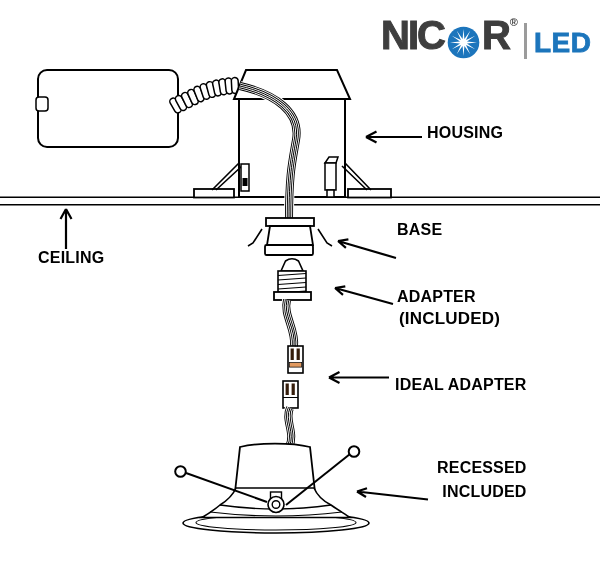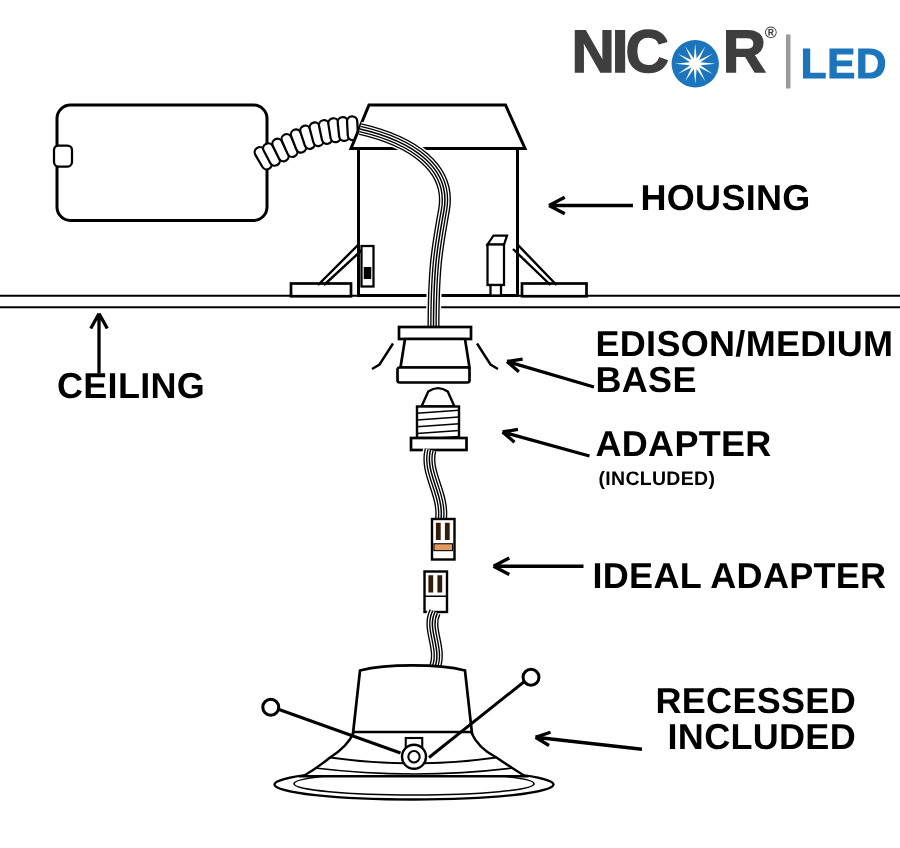--- a/index.html
+++ b/index.html
@@ -5,26 +5,26 @@
   html,body{margin:0;padding:0;background:#fff;}
   #stage{position:relative;width:600px;height:565px;background:#fff;overflow:hidden;
          font-family:"Liberation Sans",sans-serif;}
   #diagram{position:absolute;left:0;top:0;}
   .shp{fill:#fff;stroke:var(--line_black,#000);}
   .ln{fill:none;stroke:var(--line_black,#000);}
   .fil{fill:var(--line_black,#000);stroke:none;}
   .wb{fill:none;stroke:var(--line_black,#000);}
   .ww{fill:none;stroke:#fff;}
   .bnd{stroke:var(--line_black,#000);stroke-width:.7;}
-  .lbl{position:absolute;font-weight:700;font-size:24px;line-height:24px;
+  .lbl{position:absolute;font-weight:700;font-size:16px;line-height:24px;
        color:var(--label_black,#000);letter-spacing:.2px;white-space:nowrap;}
   #lbl-housing{left:427px;top:123px;line-height:20px;}
   #lbl-edison{left:397px;top:218px;}
   #lbl-socket{left:397px;top:287px;line-height:20px;}
-  #lbl-socket-note{left:399px;top:312px;font-size:13px;line-height:14px;letter-spacing:.2px;}
+  #lbl-socket-note{left:399px;top:312px;font-size:17px;line-height:14px;letter-spacing:.2px;}
   #lbl-adapter{left:395px;top:365px;line-height:20px;margin-top:10px;}
   #lbl-recessed{left:437px;top:456px;text-align:right;}
   #lbl-ceiling{left:38px;top:248px;line-height:20px;}
   #logo{position:absolute;left:381px;top:11px;height:48px;display:flex;align-items:flex-end;}
   .brand{font-weight:700;font-size:40px;color:var(--logo_gray,#3e3e3e);letter-spacing:-2px;
          -webkit-text-stroke:1px var(--logo_gray,#3e3e3e);line-height:48px;}
   #logo svg{margin:2px 2px 0 3px;display:block;}
   .disc{fill:var(--logo_blue,#1c75bc);}
   .reg{font-weight:700;font-size:11px;color:var(--logo_gray,#3e3e3e);align-self:flex-start;
        margin:5px 0 0 1px;-webkit-text-stroke:0;letter-spacing:0;}
@@ -168,21 +168,20 @@
       <polygon fill="#ffffff" points="30,16.5 19.98,17.43 28.19,23.25 19.05,19.05 23.25,28.19 17.43,19.98 16.5,30 15.57,19.98 9.75,28.19 13.95,19.05 4.81,23.25 13.02,17.43 3,16.5 13.02,15.57 4.81,9.75 13.95,13.95 9.75,4.81 15.57,13.02 16.5,3 17.43,13.02 23.25,4.81 19.05,13.95 28.19,9.75 19.98,15.57"></polygon>
     </svg>
     <span class="brand">R</span>
     <span class="reg">®</span>
     <span class="bar"></span>
     <span class="led">LED</span>
   </div>
 
   <div class="lbl" id="lbl-housing">HOUSING</div>
   <div class="lbl" id="lbl-edison">
-    <div>EDISON/MEDIUM</div>
     <div>BASE</div>
   </div>
   <div class="lbl" id="lbl-socket">ADAPTER</div>
   <div class="lbl" id="lbl-socket-note">(INCLUDED)</div>
   <div class="lbl" id="lbl-adapter">IDEAL ADAPTER</div>
   <div class="lbl" id="lbl-recessed">
     <div>RECESSED</div>
     <div>INCLUDED</div>
   </div>
   <div class="lbl" id="lbl-ceiling">CEILING</div>

